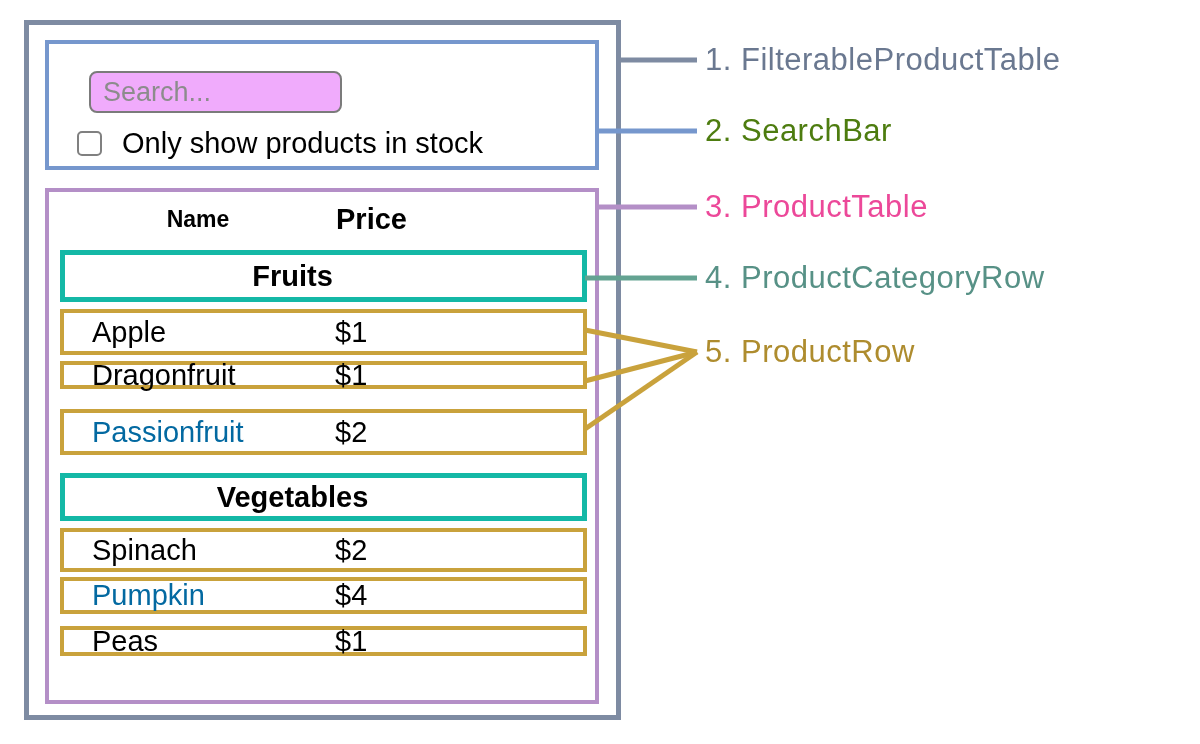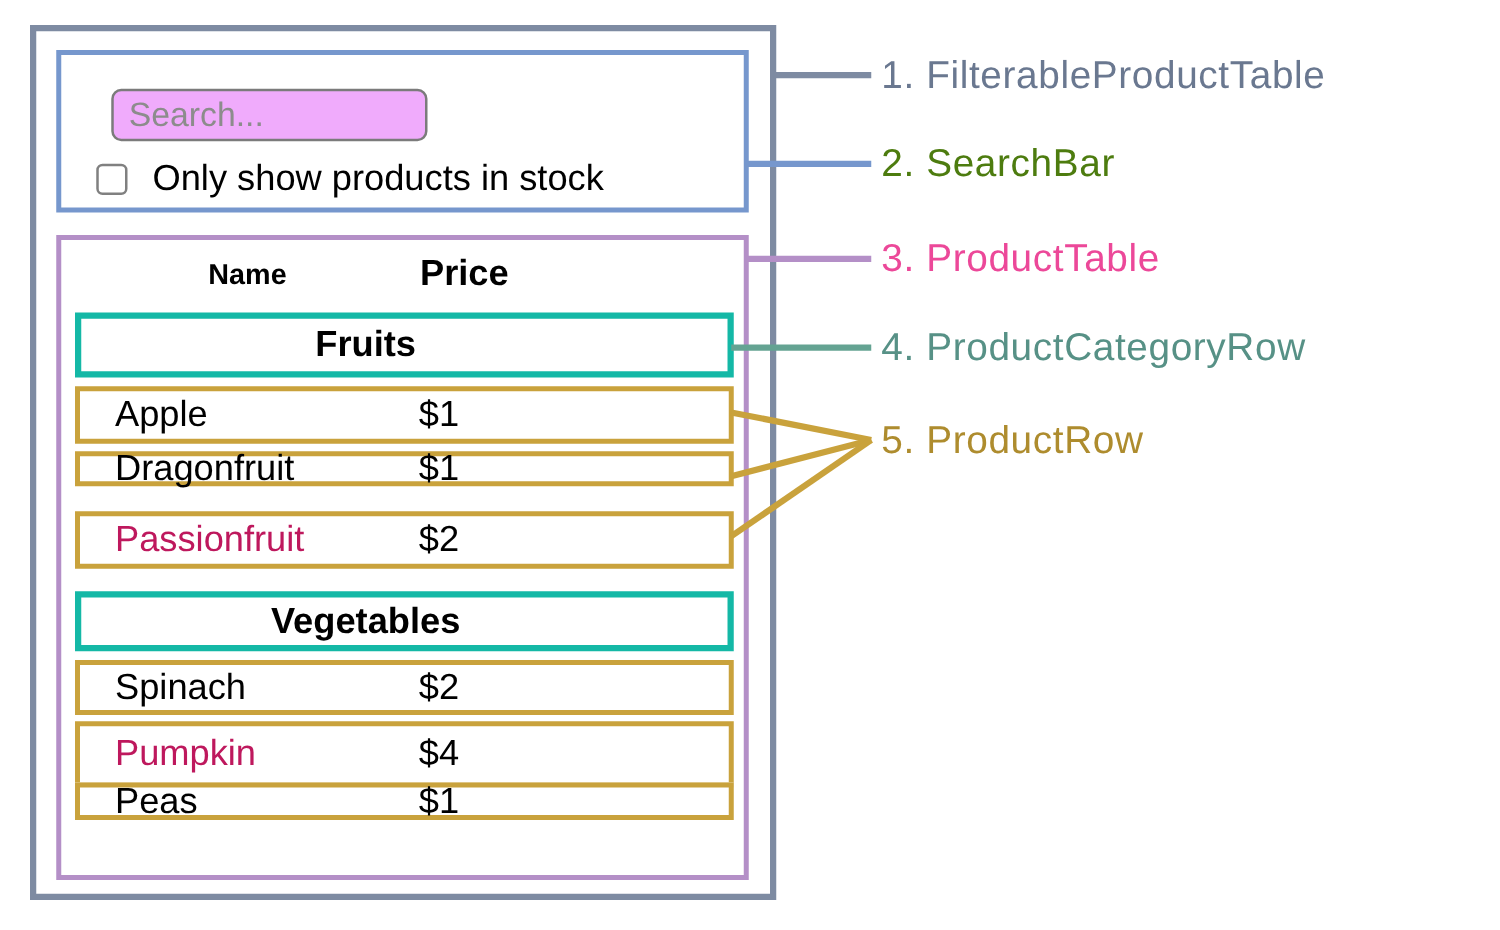--- a/index.html
+++ b/index.html
@@ -58,30 +58,30 @@
   .header-price {
     position: absolute; left: 276px; top: 0; height: 42px;
     line-height: 42px; font-weight: bold; font-size: 29px; color: #000;
   }
 
   .row { position: absolute; left: 11px; width: 527px; box-sizing: border-box; background: #fff; }
   .cat-row { border: 5px solid #14b8a6; display: flex; align-items: center; }
   .cat-label { width: 455px; text-align: center; font-weight: bold; font-size: 29px; color: #000; }
   .prod-row { border: 4px solid #c9a23c; display: flex; align-items: center; }
   .prod-name { margin-left: 28px; font-size: 29px; color: #000; white-space: nowrap; }
-  .prod-name.red { color: #be185d; }
+  .prod-name.red { color: #0369a1; }
   .prod-price { position: absolute; left: 271px; font-size: 29px; color: #000; }
 
   .row-fruits        { top: 58px;  height: 52px; }
   .row-apple         { top: 117px; height: 46px; }
   .row-dragonfruit   { top: 169px; height: 28px; }
   .row-passionfruit  { top: 217px; height: 46px; }
   .row-vegetables    { top: 281px; height: 48px; }
   .row-spinach       { top: 336px; height: 44px; text-align: center; }
-  .row-pumpkin       { top: 385px; height: 53px; }
+  .row-pumpkin       { top: 385px; height: 37px; }
   .row-peas          { top: 434px; height: 30px; }
 
   
   .annotation {
     position: absolute; left: 705px; height: 34px; line-height: 34px;
     font-size: 31px; letter-spacing: 0.5px; white-space: nowrap;
   }
   .annotation-1 { top: 43px;  color: #6a7890; }
   .annotation-2 { top: 114px; color: #4d7c0f; }
   .annotation-3 { top: 190px; color: #ec4899; }

